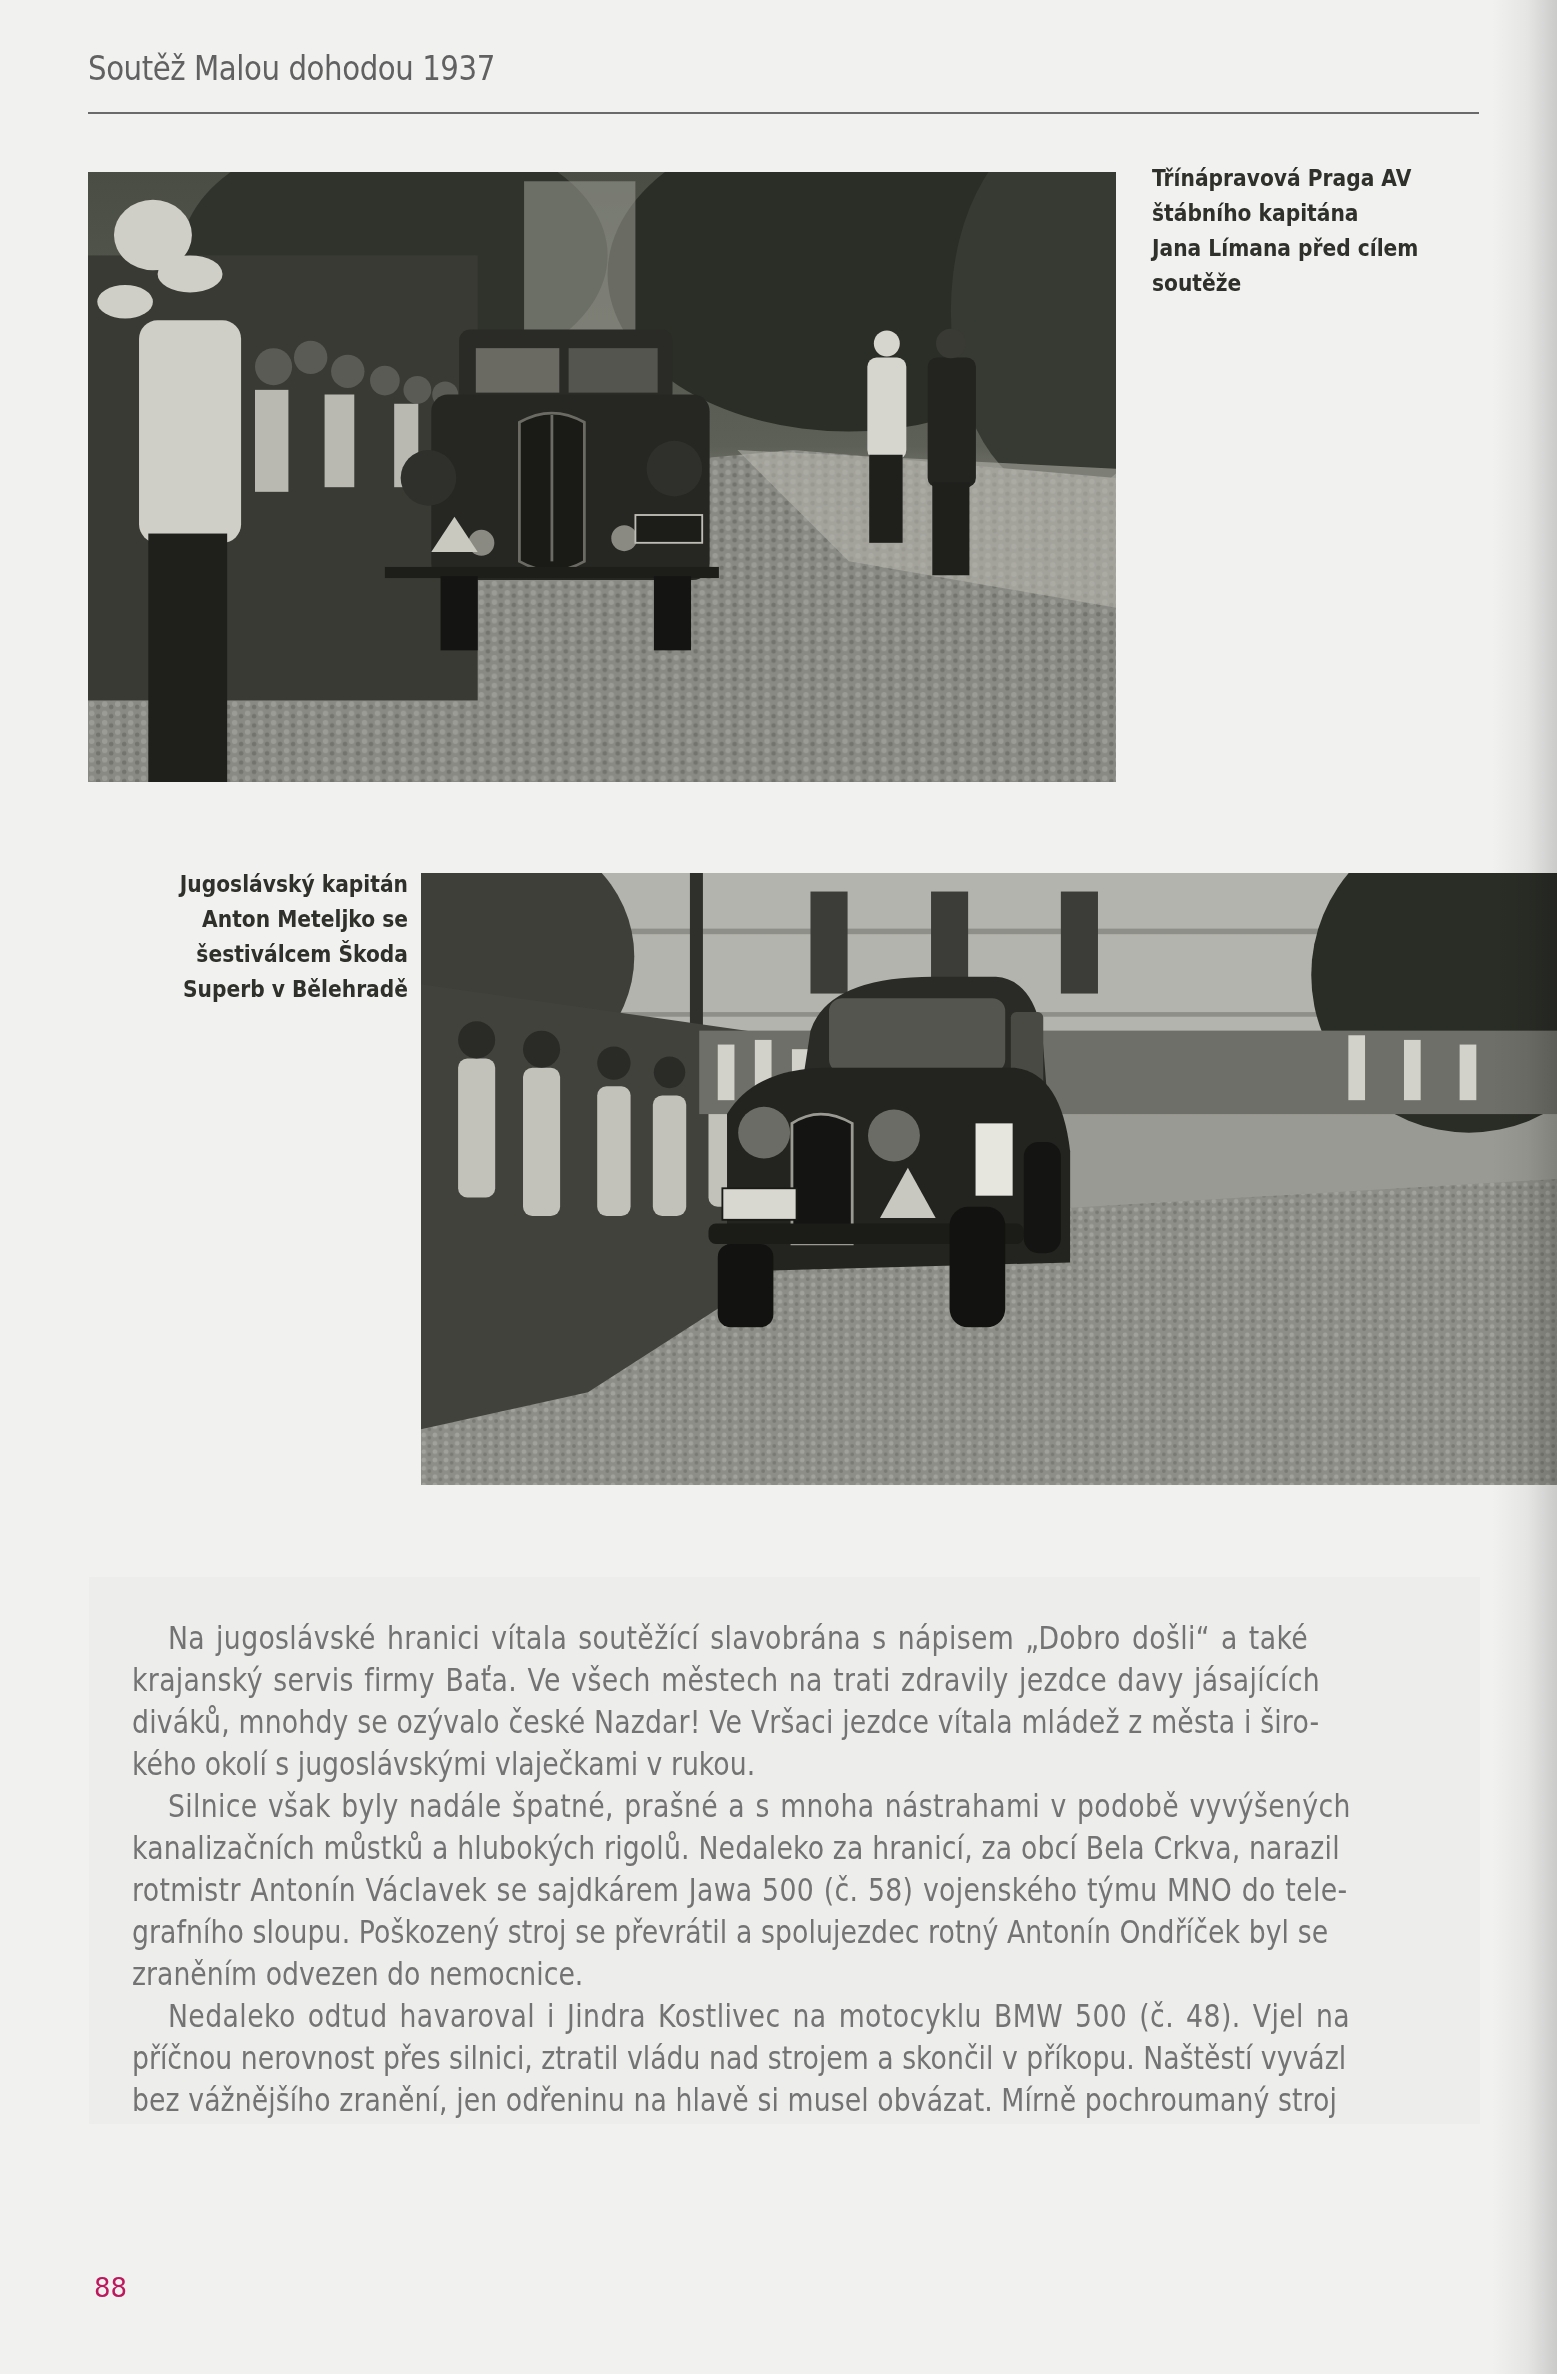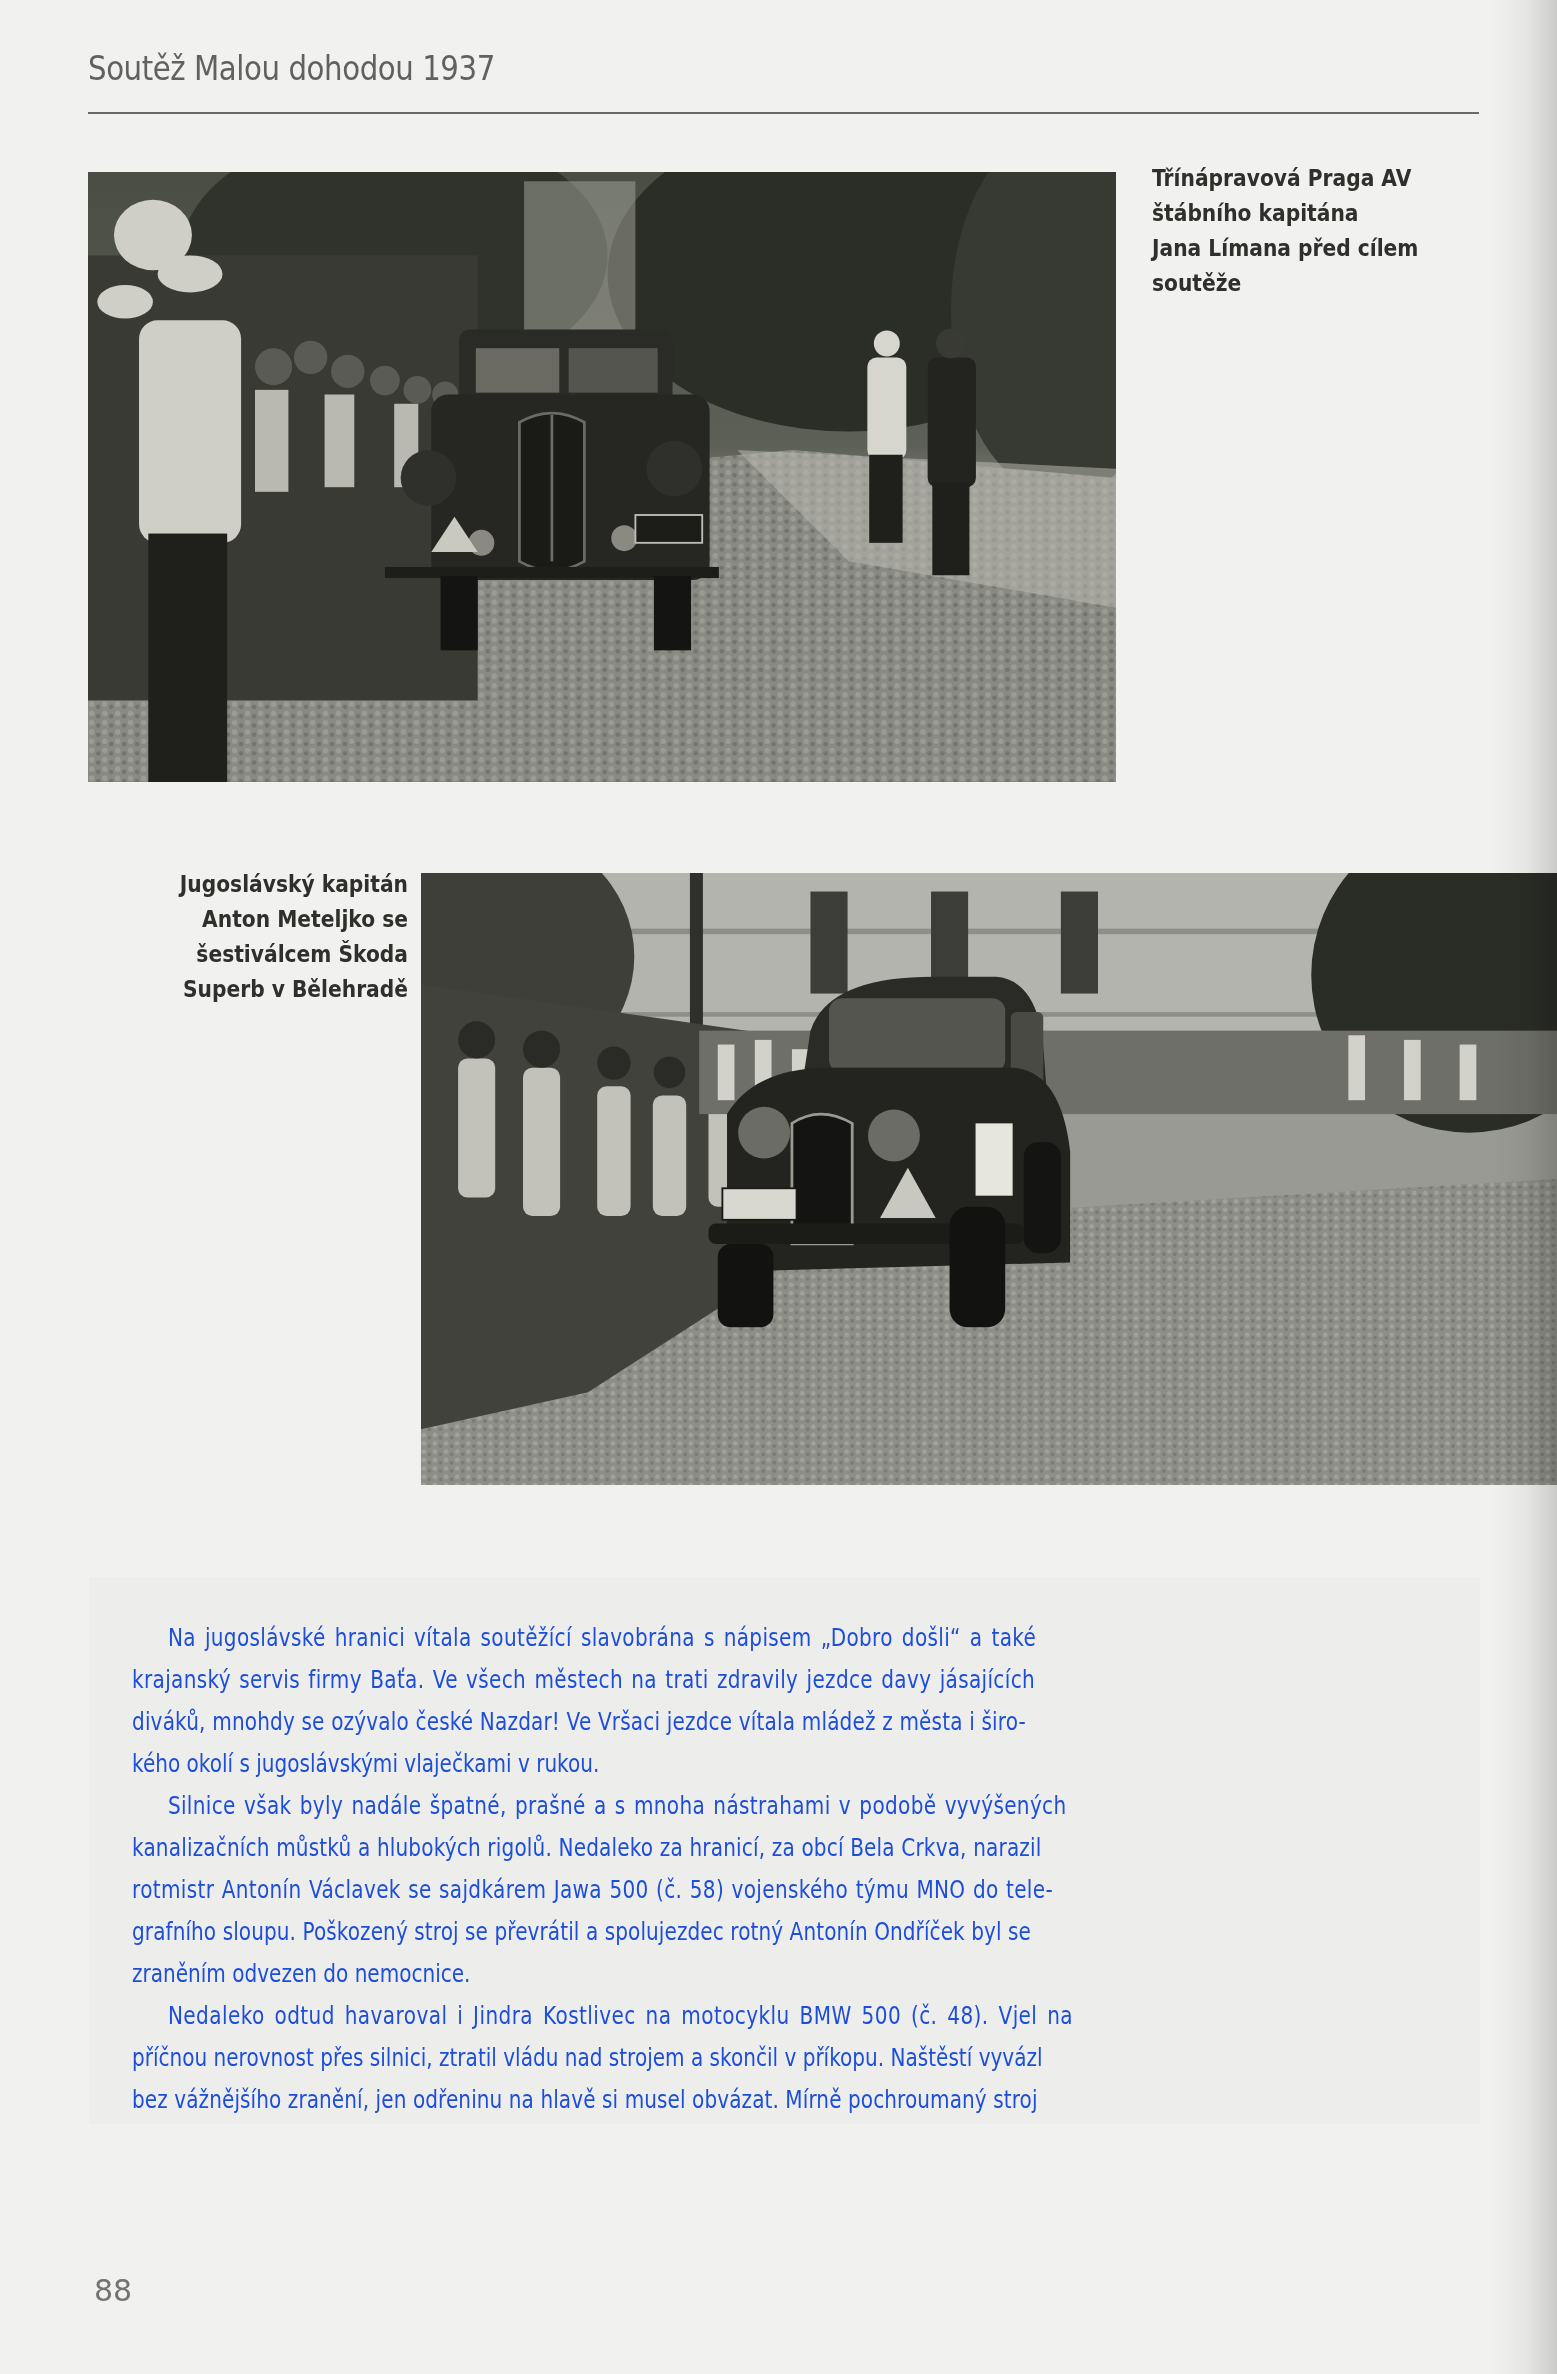--- a/index.html
+++ b/index.html
@@ -102,36 +102,36 @@
       top: 1577px;
       width: 1391px;
       height: 547px;
       background: rgba(230,230,228,0.35);
     }
     .body-text {
       position: absolute;
       left: 132px;
       top: 1617px;
       width: 1354px;
-      font-size: 24px;
+      font-size: 32px;
       line-height: 42px;
-      color: #1d4ed8;
+      color: #737373;
       font-family: "DejaVu Sans", sans-serif;
     }
     .body-text .line {
       display: block;
       white-space: nowrap;
       transform-origin: left center;
     }
     .page-number {
       position: absolute;
       left: 94px;
       top: 2273px;
-      font-size: 30px;
-      color: #737373;
+      font-size: 26px;
+      color: #be185d;
     }
   </style>
 </head>
 <body>
 
 <div class="gutter-shadow"></div>
 
 <div class="running-head">Soutěž Malou dohodou 1937</div>
 <div class="head-rule"></div>
 

